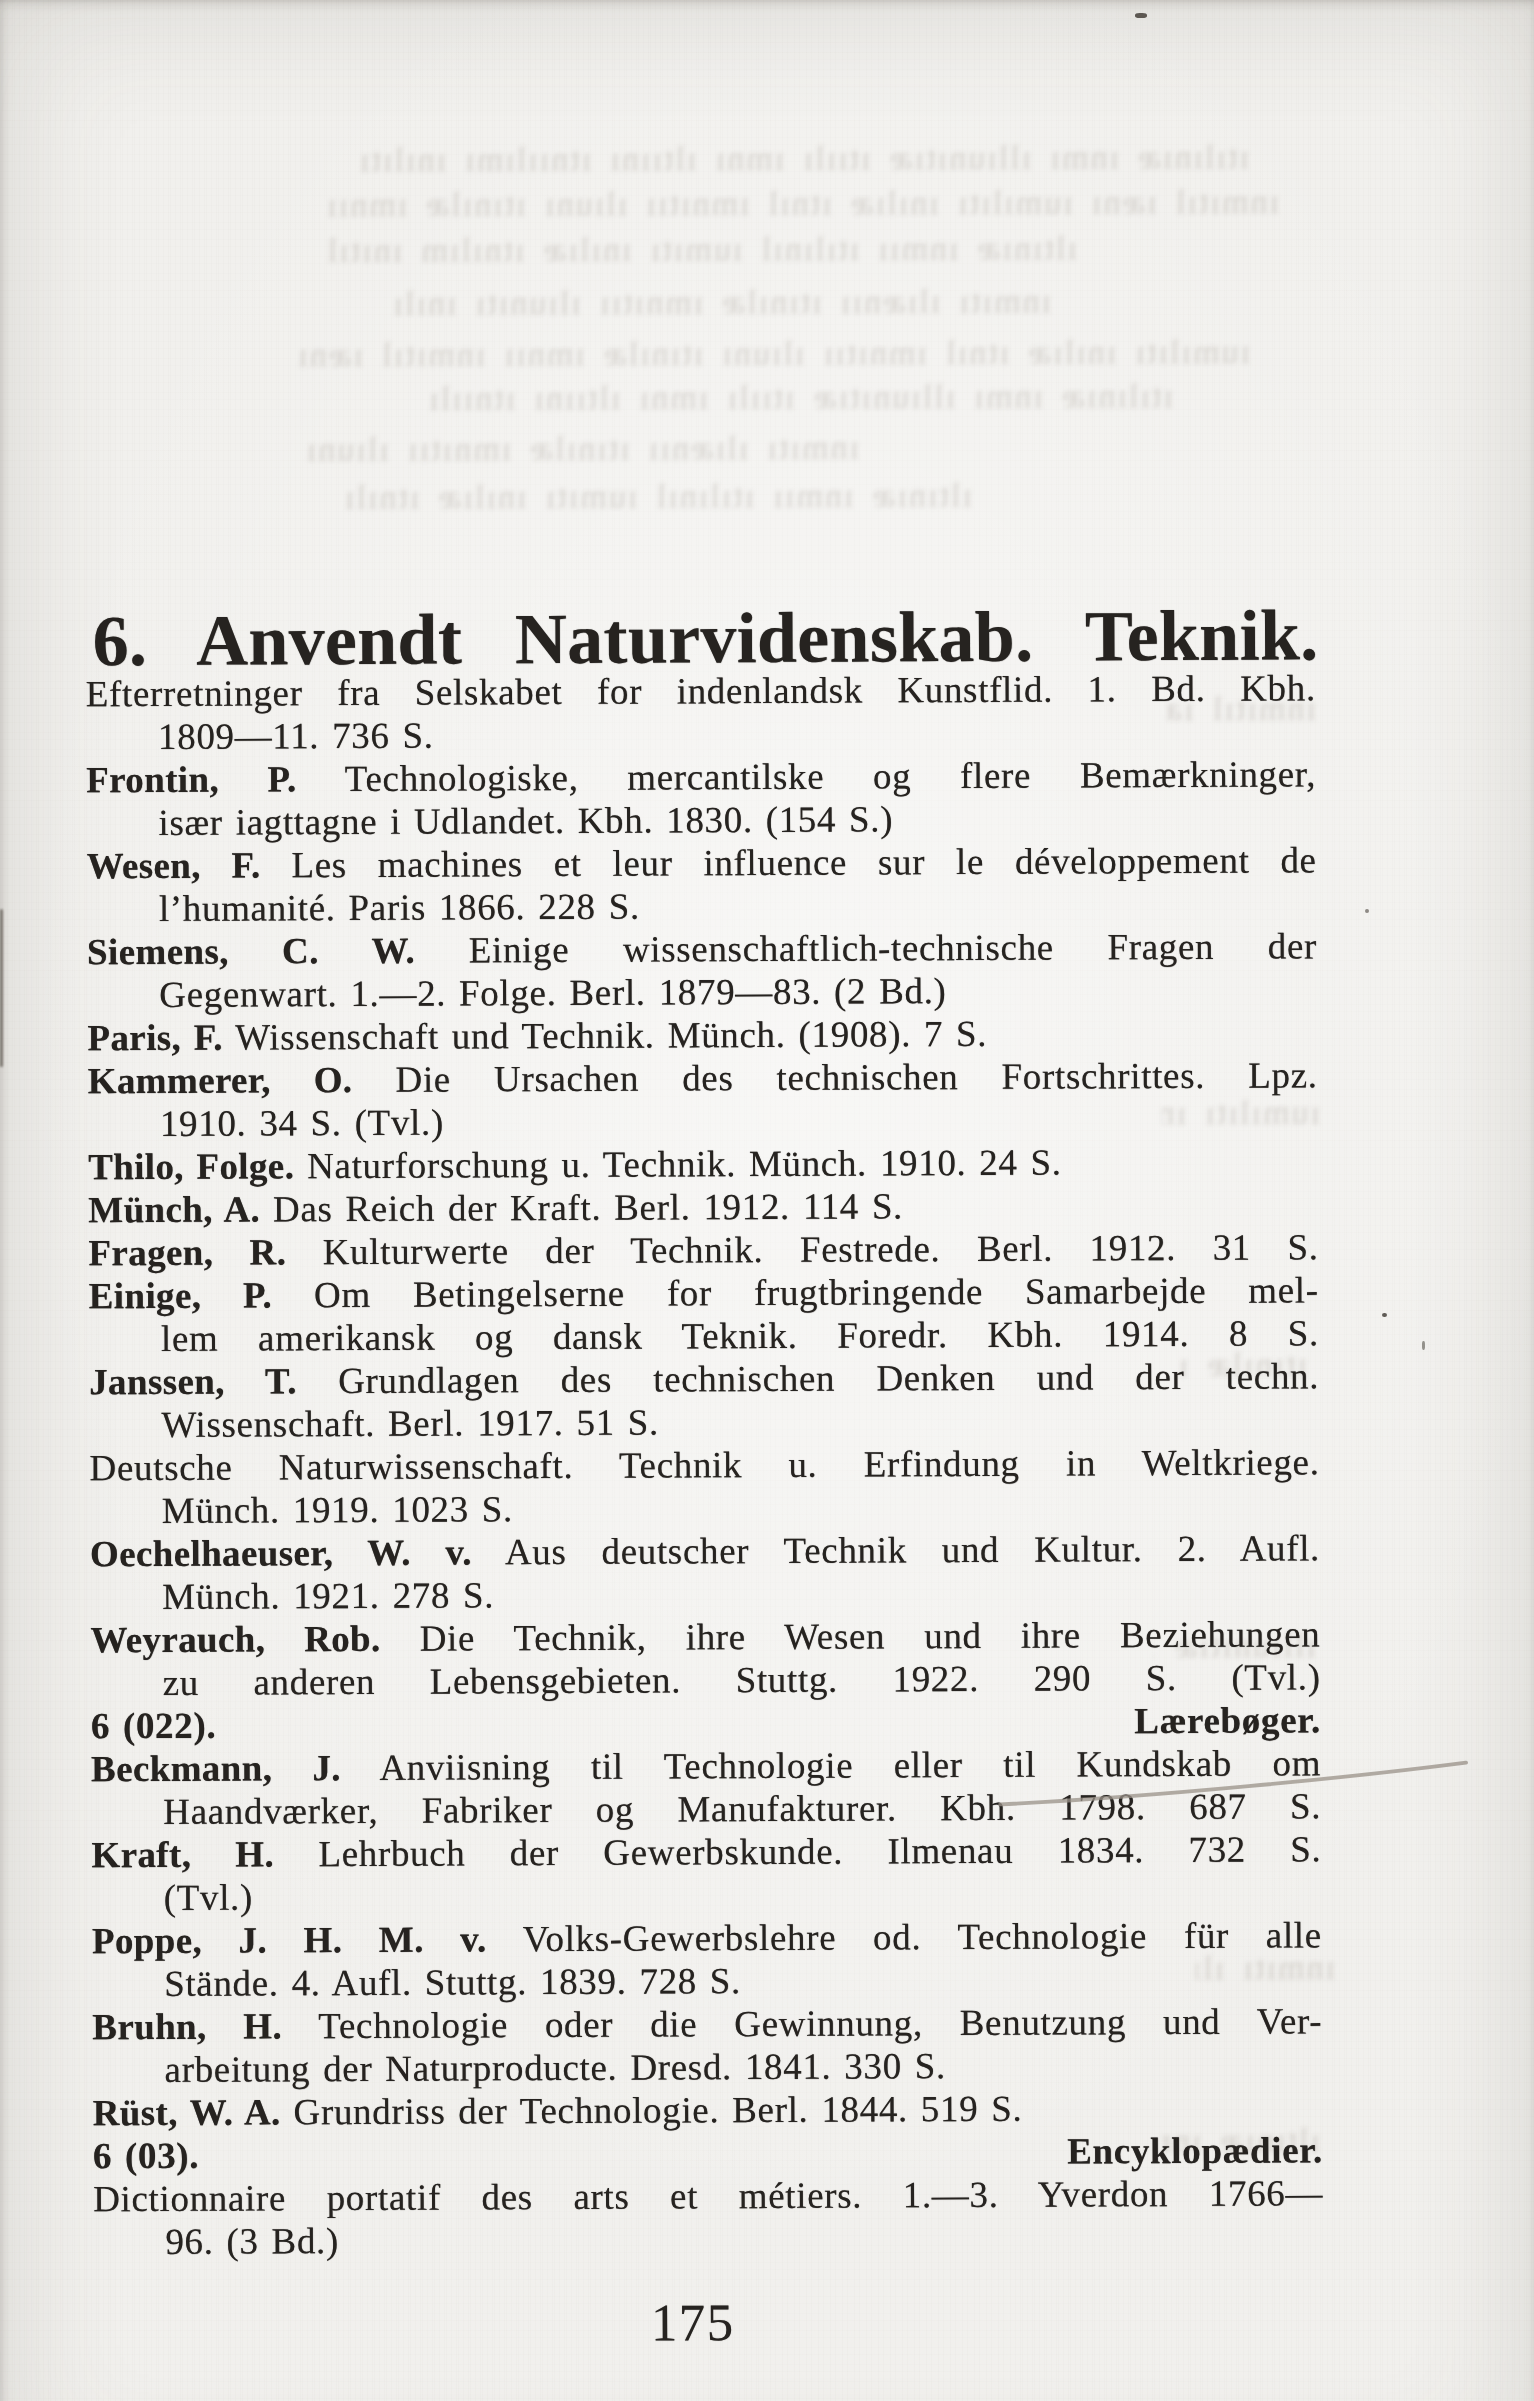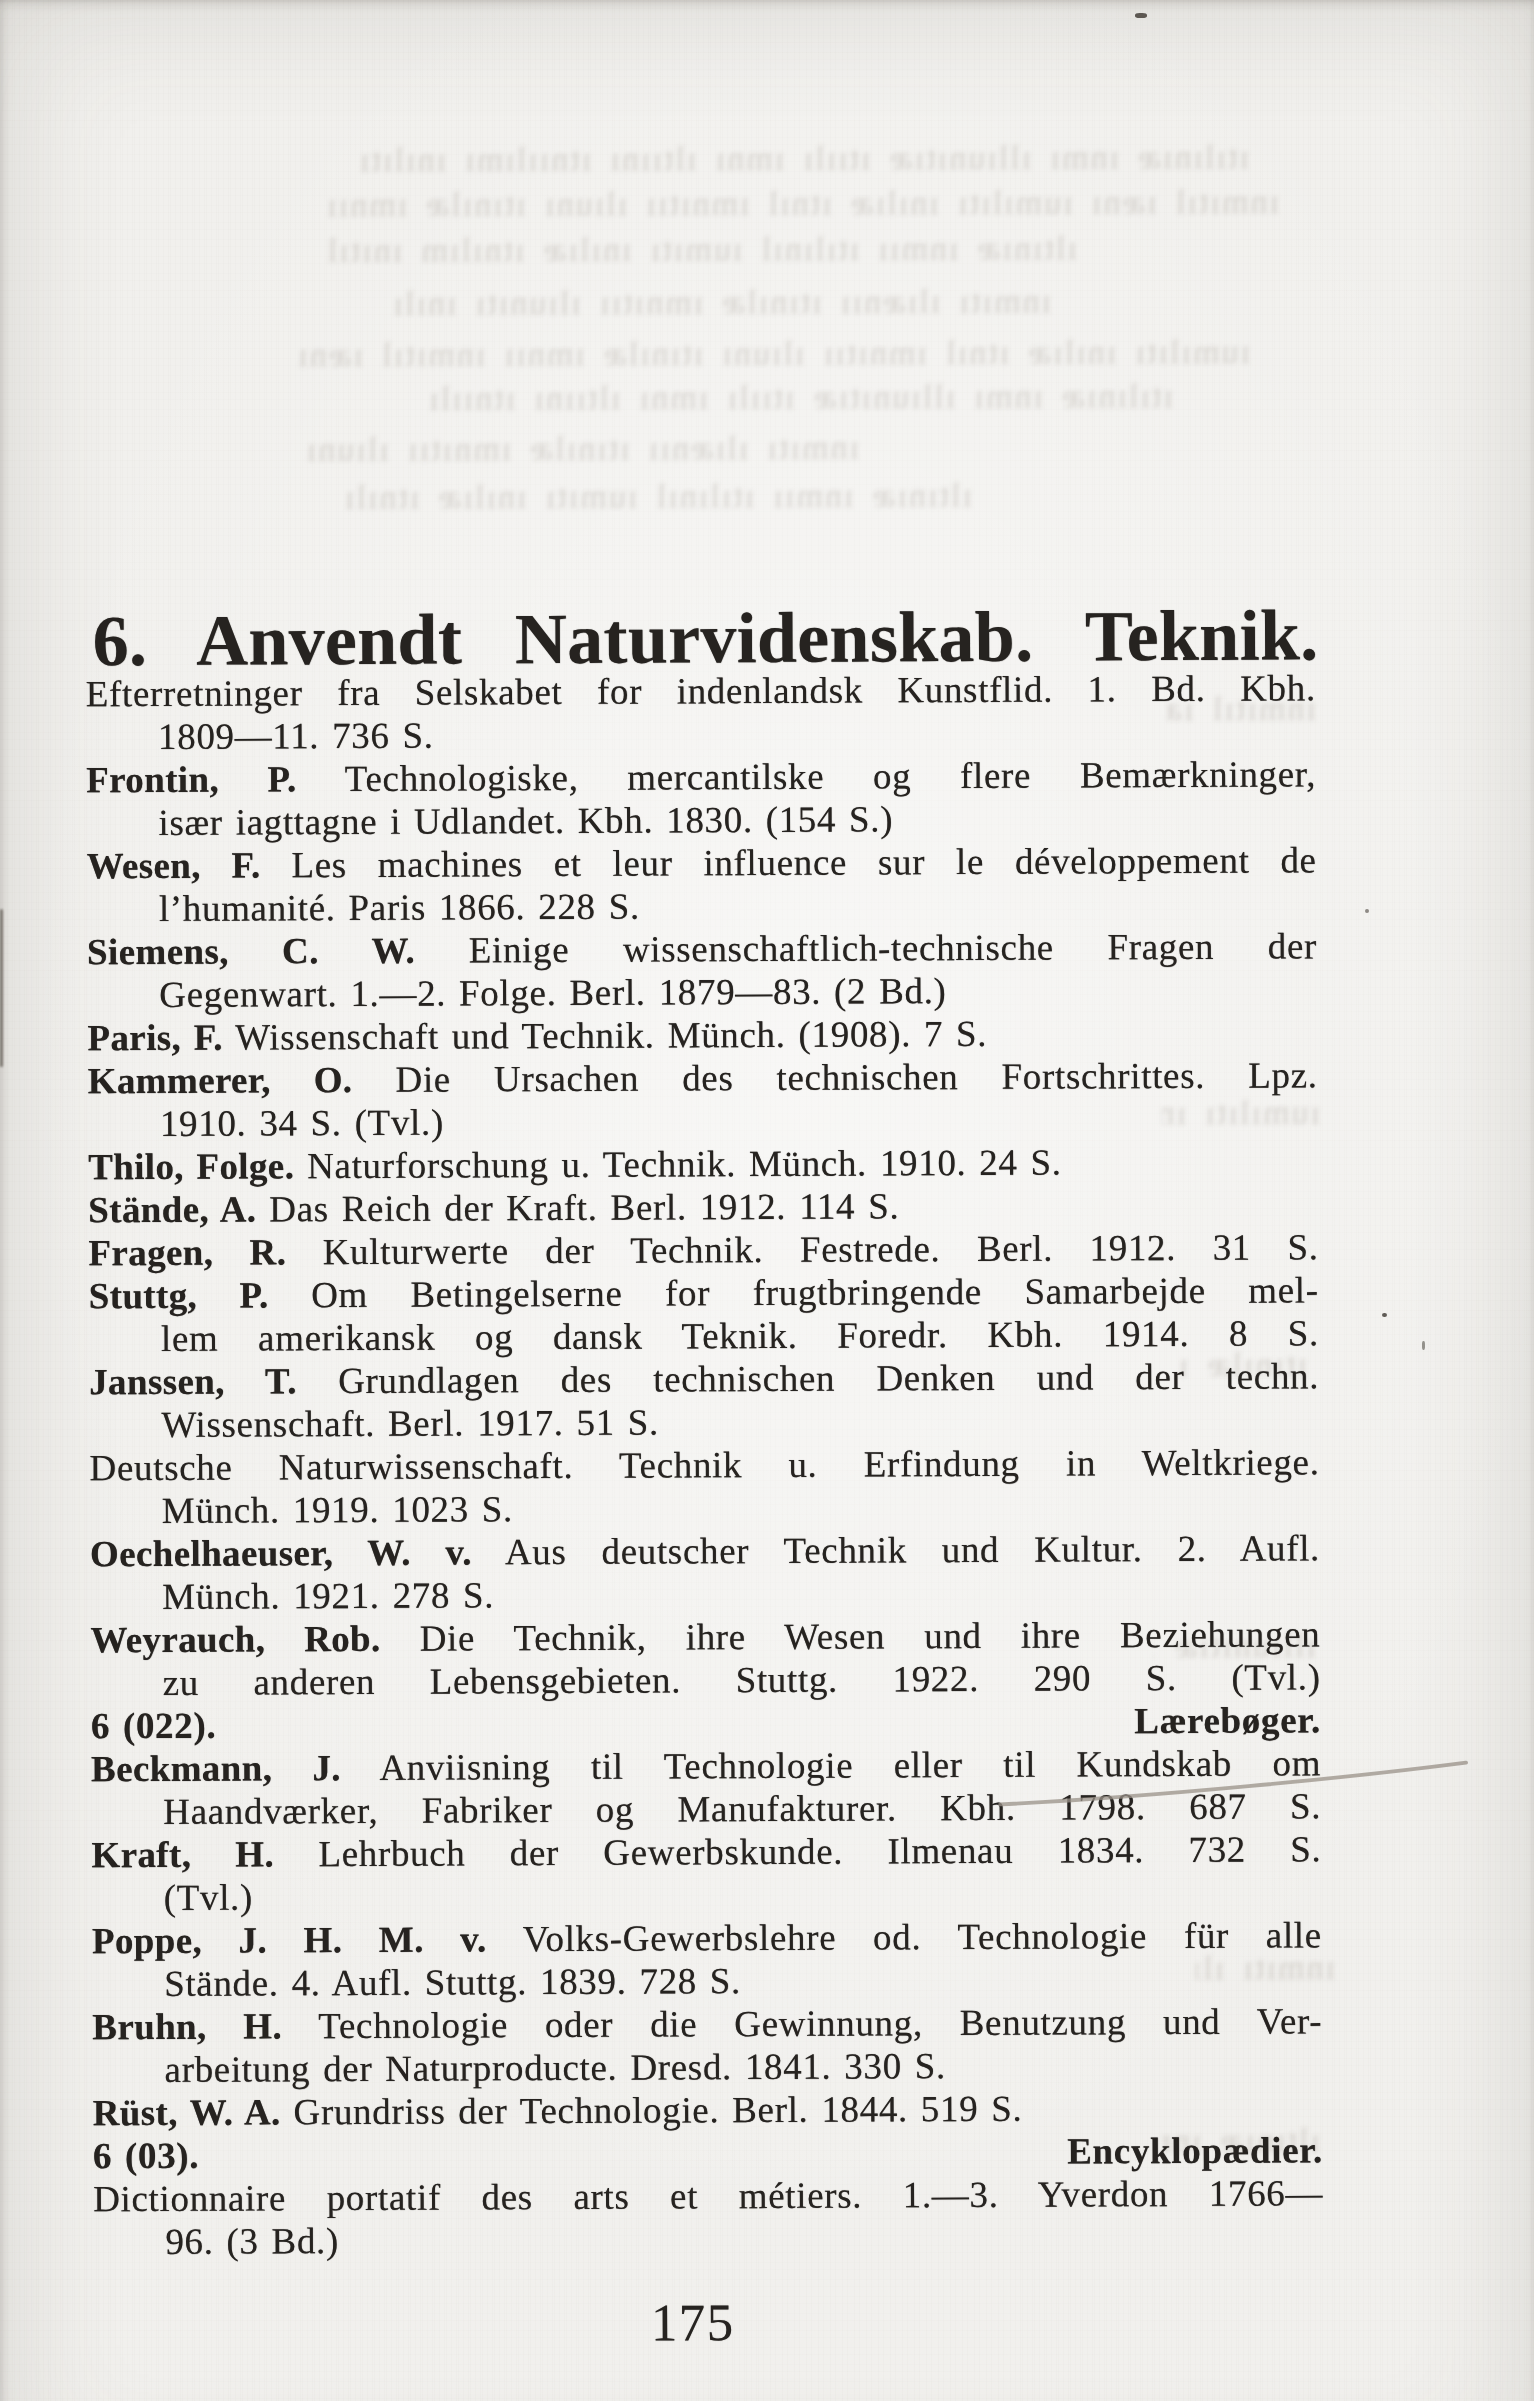--- a/index.html
+++ b/index.html
@@ -123,27 +123,27 @@
           <div class="line"><b class="lead">Paris, F.</b> <span>Wissenschaft und Technik. Münch. (1908). 7 S.</span></div>
         </div>
         <div class="entry">
           <div class="line just"><b class="lead">Kammerer, O.</b> <span>Die Ursachen des technischen Fortschrittes. Lpz.</span></div>
           <div class="line cont"><span>1910. 34 S. (Tvl.)</span></div>
         </div>
         <div class="entry">
           <div class="line"><b class="lead">Thilo, Folge.</b> <span>Naturforschung u. Technik. Münch. 1910. 24 S.</span></div>
         </div>
         <div class="entry">
-          <div class="line"><b class="lead">Stände, A.</b> <span>Das Reich der Kraft. Berl. 1912. 114 S.</span></div>
+          <div class="line"><b class="lead">Münch, A.</b> <span>Das Reich der Kraft. Berl. 1912. 114 S.</span></div>
         </div>
         <div class="entry">
           <div class="line just"><b class="lead">Fragen, R.</b> <span>Kulturwerte der Technik. Festrede. Berl. 1912. 31 S.</span></div>
         </div>
         <div class="entry">
-          <div class="line just"><b class="lead">Stuttg, P.</b> <span>Om Betingelserne for frugtbringende Samarbejde mel-</span></div>
+          <div class="line just"><b class="lead">Einige, P.</b> <span>Om Betingelserne for frugtbringende Samarbejde mel-</span></div>
           <div class="line cont just"><span>lem amerikansk og dansk Teknik. Foredr. Kbh. 1914. 8 S.</span></div>
         </div>
         <div class="entry">
           <div class="line just"><b class="lead">Janssen, T.</b> <span>Grundlagen des technischen Denken und der techn.</span></div>
           <div class="line cont"><span>Wissenschaft. Berl. 1917. 51 S.</span></div>
         </div>
         <div class="entry">
           <div class="line just"><span>Deutsche Naturwissenschaft. Technik u. Erfindung in Weltkriege.</span></div>
           <div class="line cont"><span>Münch. 1919. 1023 S.</span></div>
         </div>

